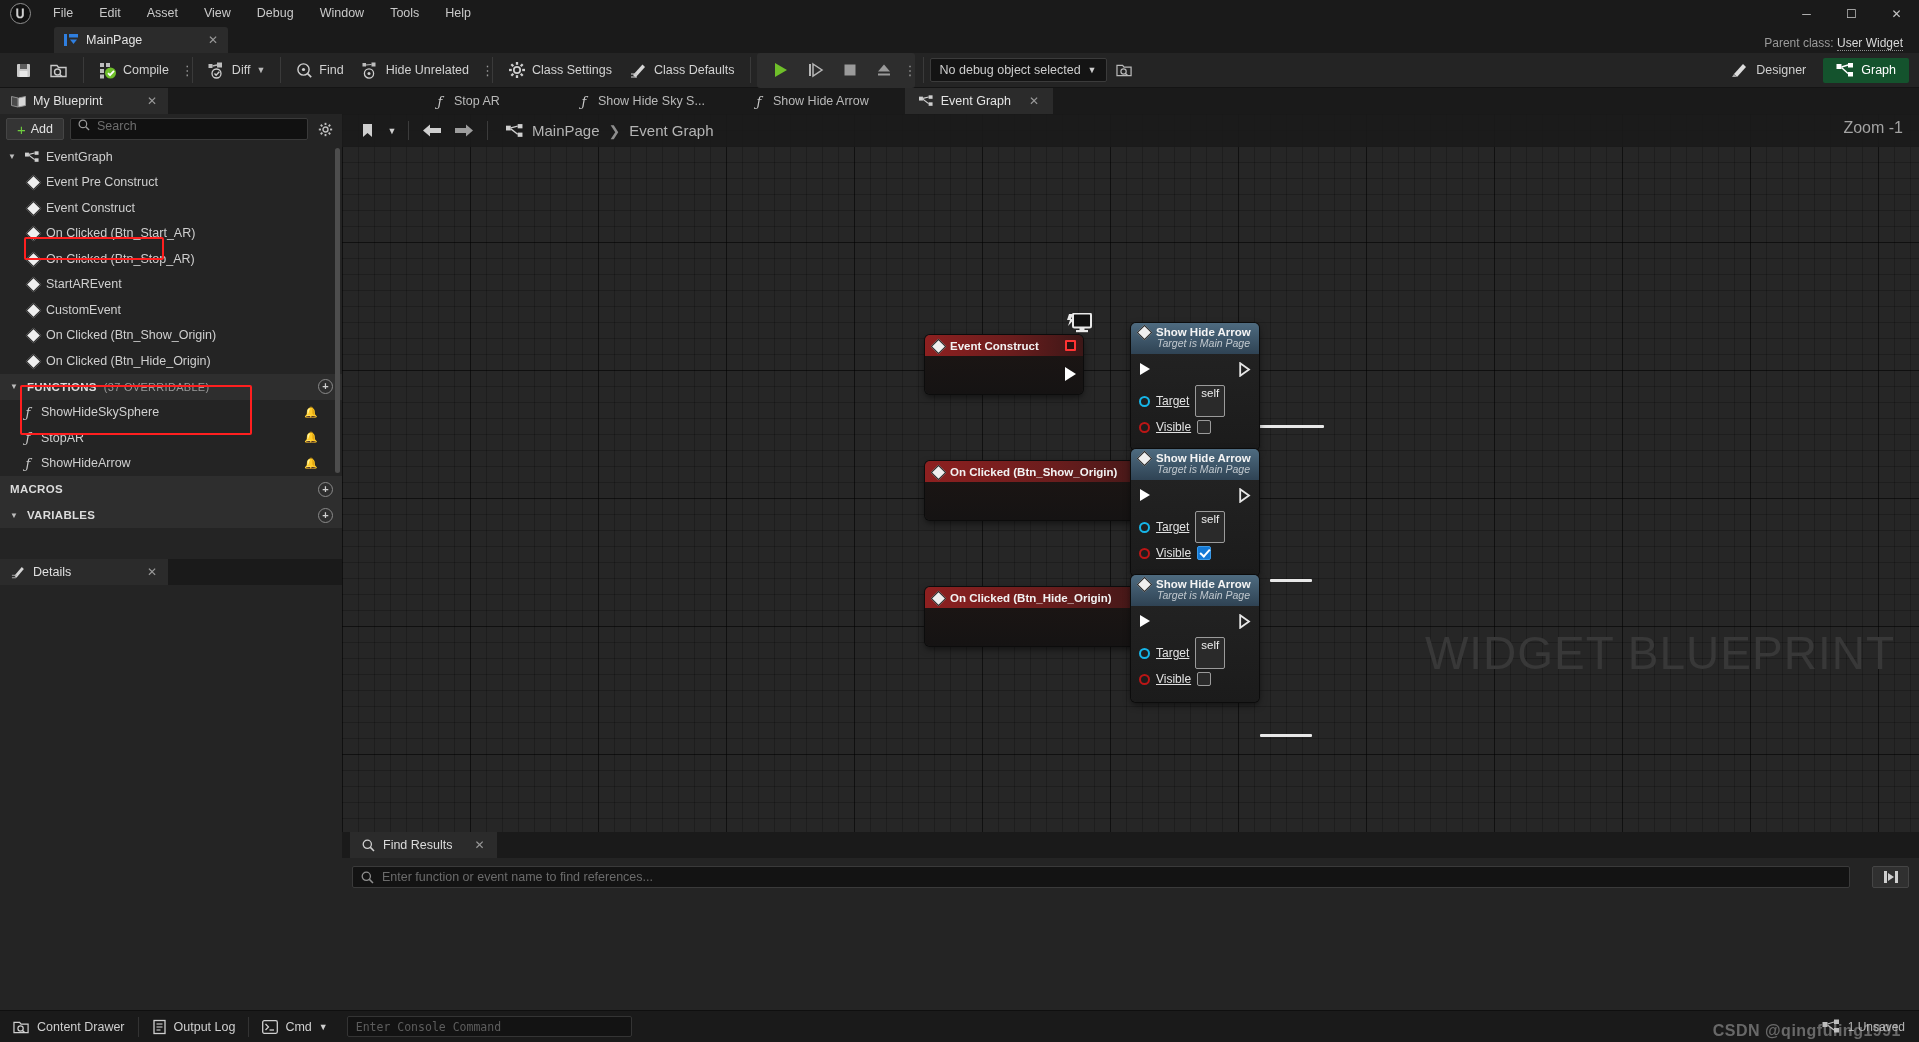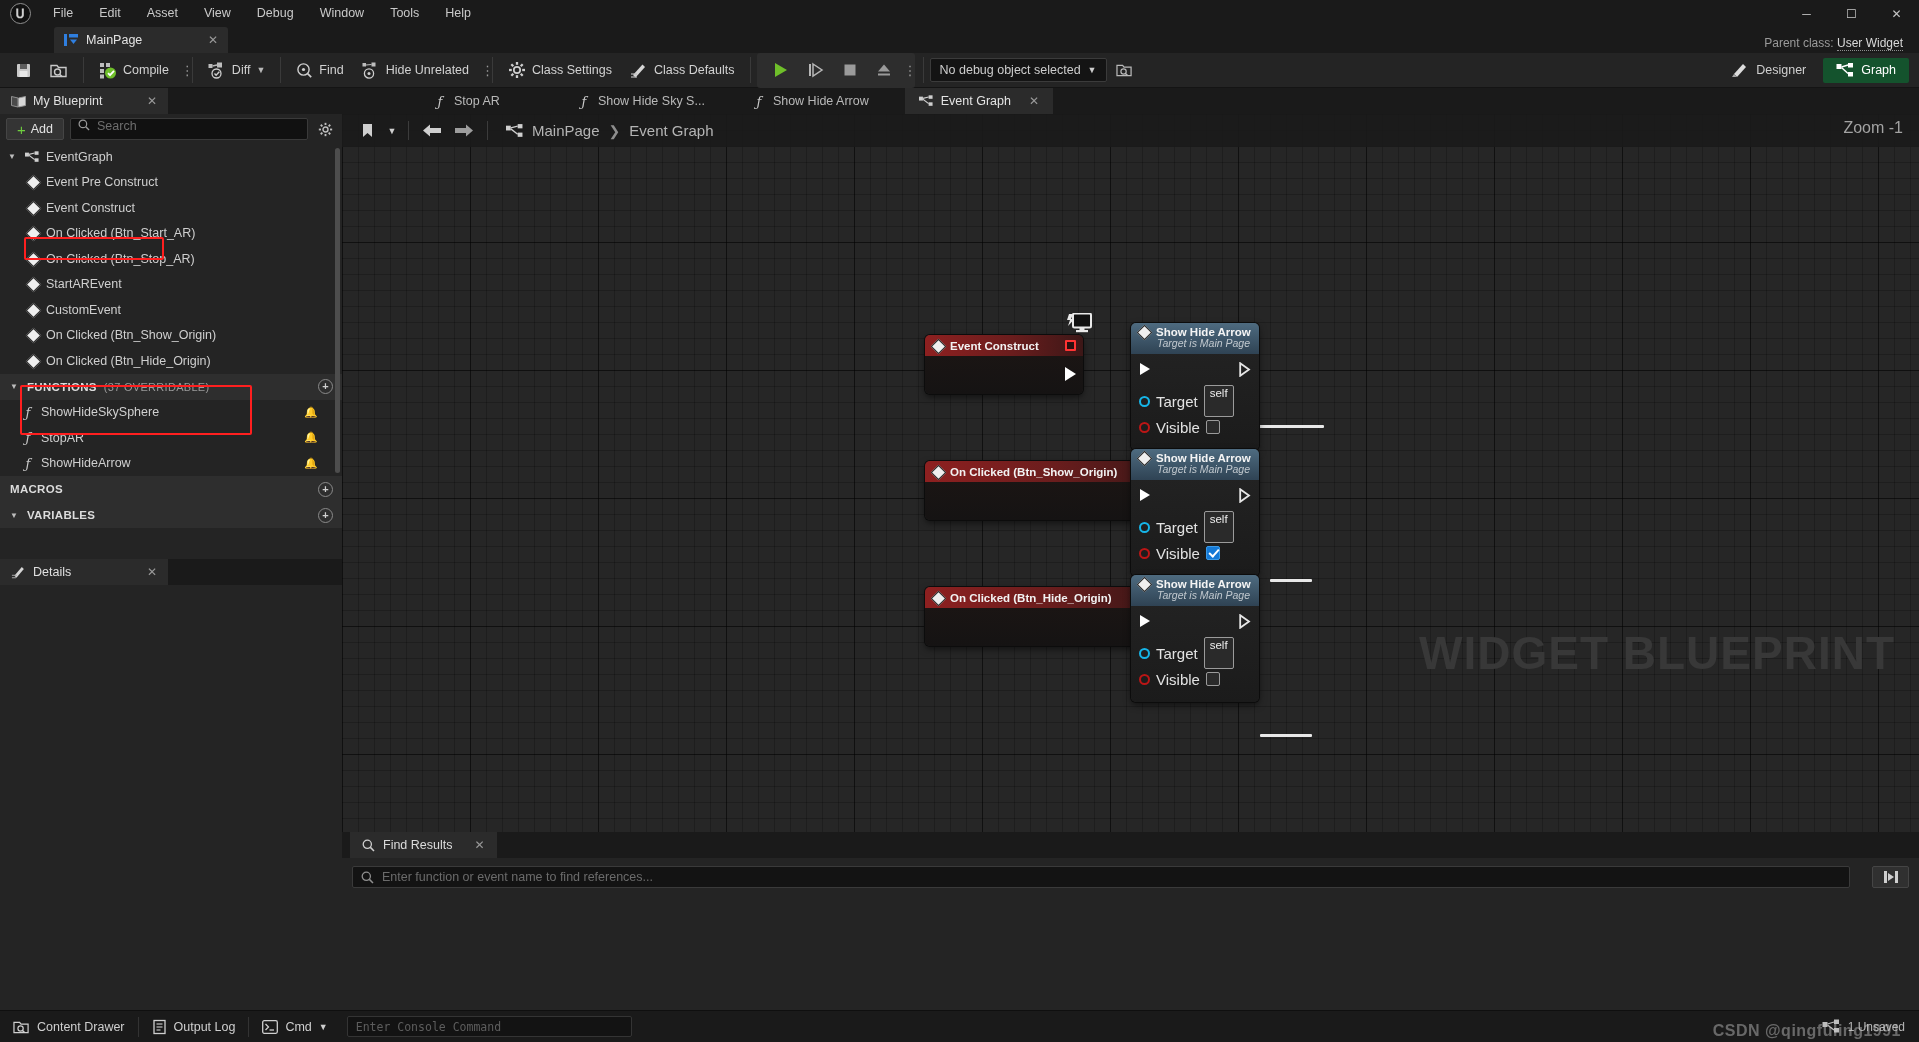--- a/index.html
+++ b/index.html
@@ -163,21 +163,21 @@
     position:absolute; left:0;top:0; height:33px; width:100%;
     background:rgba(26,26,26,.92); display:flex;align-items:center; gap:2px; padding-left:10px; z-index:12;
   }
   .gt-btn { width:30px;height:24px;display:flex;align-items:center;justify-content:center;color:#cfcfcf;font-size:14px;}
   .gt-sep { width:1px;height:19px;background:#3c3c3c;margin:0 6px;}
   .crumb { display:flex;align-items:center;gap:9px; margin-left:10px; font-size:15px;color:#b4b4b4;}
   .crumb .sep { color:#8e8e8e; font-size:14px;}
   .zoomlbl { position:absolute; right:16px; top:5px; font-size:16px;color:#a3a3a3; z-index:12;}
 
   .watermark {
-    position:absolute; right:24px; bottom:152px; font-size:46px; font-weight:bold;
+    position:absolute; right:24px; bottom:152px; font-size:46px; font-weight:normal;
     color:#383838; letter-spacing:1px; z-index:1; white-space:nowrap;
   }
 
   
   .node { position:absolute; z-index:5; }
   .ev-node {
     width:158px; border-radius:5px; overflow:visible;
     box-shadow:0 0 0 1px #0c0c0c, 0 3px 7px rgba(0,0,0,.55);
     background:linear-gradient(#1d1614,#151313);
   }
@@ -209,21 +209,21 @@
   .fn-head {
     border-top-left-radius:5px;border-top-right-radius:5px;
     background:linear-gradient(#4e6b80,#2f4354);
     padding:3px 8px 5px 7px;
   }
   .fn-title { display:flex;align-items:center;gap:6px;font-size:11.5px;font-weight:bold;color:#f4f4f4;white-space:nowrap;}
   .fn-sub { font-size:10.5px;font-style:italic;color:#c2c9cf; margin-left:19px; margin-top:-1px; white-space:nowrap;}
   .pinrow { display:flex;align-items:center;gap:6px; padding:0 8px; height:26px; }
   .pin-circ { width:11px;height:11px;border-radius:50%;border:2.5px solid #16b5e8; box-sizing:border-box;}
   .pin-circ.red { border-color:#bb1616; }
-  .pin-lbl { font-size:15px;color:#e2e2e2; }
+  .pin-lbl { font-size:12px;color:#e2e2e2;text-decoration:underline; }
   .pin-val {
     border:1px solid #9b9b9b; background:#2a2a2a; border-radius:2px;
     font-size:11.5px; color:#ededed; padding:0 5px; height:32px; line-height:14px;
   }
   .cb { width:14px;height:14px;border:1px solid #9b9b9b; background:#2a2a2a;border-radius:2px;}
   .cb.on { background:#1479d6; border-color:#3a9ae8; position:relative;}
   .cb.on::after{
     content:""; position:absolute; left:4px; top:0px; width:4px;height:8px;
     border:solid #fff; border-width:0 2px 2px 0; transform:rotate(42deg);
   }

